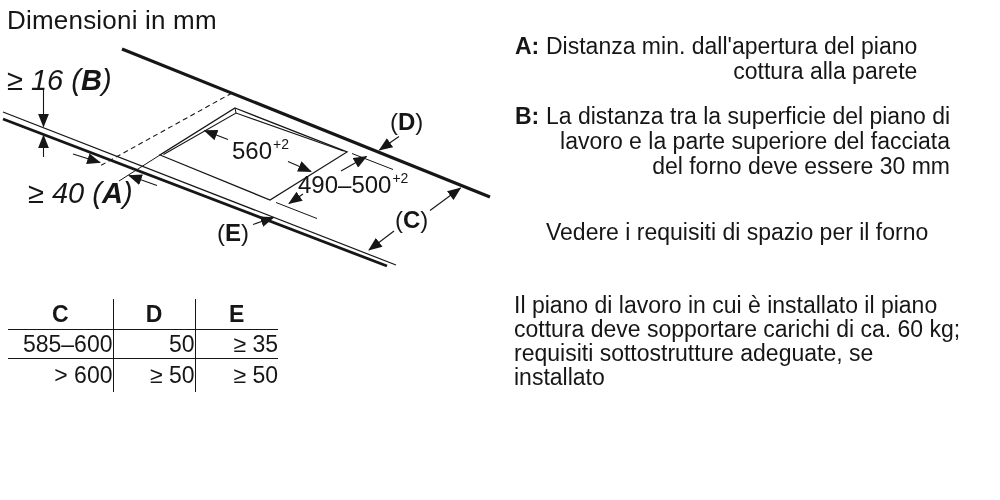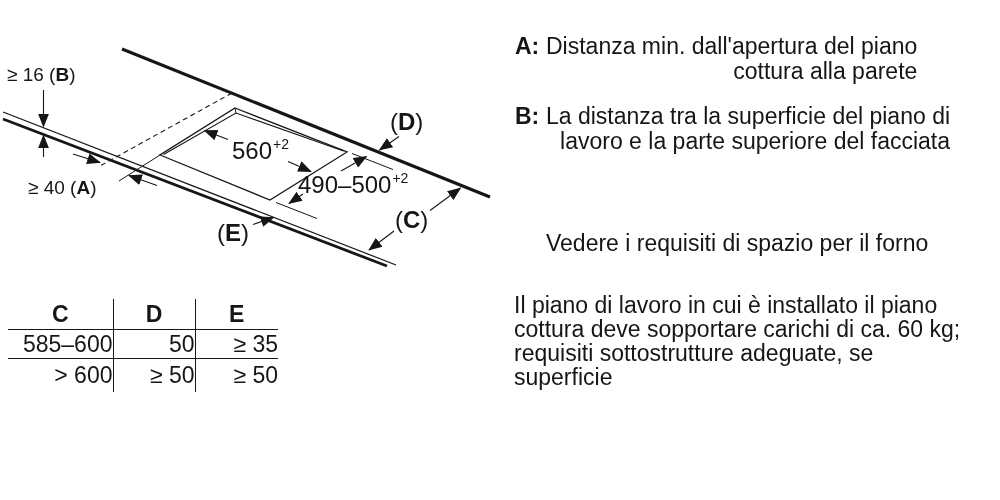--- a/index.html
+++ b/index.html
@@ -1,48 +1,49 @@
 <!DOCTYPE html>
 <html><head>
 <meta charset="utf-8">
 <style>
   html,body{margin:0;padding:0;}
   body{background:#ffffff;font-family:"Liberation Sans", sans-serif;color:#161616;}
   .screen{position:relative;width:1000px;height:500px;background:#fff;overflow:hidden;}
   .abs{position:absolute;}
   .title{font-size:26px;letter-spacing:0.2px;}
-  .dimlabel{font-size:19px;white-space:nowrap;}
+  .dimlabel{font-size:29px;white-space:nowrap;font-style:italic;}
   .biglabel{font-size:24px;white-space:nowrap;}
   .dimlabel b,.biglabel b{font-weight:bold;}
   sup.tol{font-size:14px;position:relative;top:-1px;margin-left:1px;}
   svg{display:block;}
 
   
   .note-item{display:flex;font-size:23px;line-height:25px;}
   .note-label{font-weight:bold;width:31px;flex:0 0 31px;}
   .note-lines div{white-space:nowrap;text-align:right;}
-  .note-plain{font-size:23px;line-height:25px;white-space:nowrap;margin-top:11px;}
+  .note-plain{font-size:23px;line-height:25px;white-space:nowrap;}
   .note-para div{font-size:23px;line-height:24px;white-space:nowrap;}
 
   
   table.dims{border-collapse:collapse;table-layout:fixed;}
   table.dims th,table.dims td{padding:0;margin:0;text-align:center;font-size:23px;font-weight:normal;}
   table.dims th{font-weight:bold;}
   table.dims col.c1{width:105px;} table.dims col.c2{width:82px;} table.dims col.c3{width:83px;}
   table.dims .vr{border-left:1.6px solid #161616;}
   table.dims tr.hr td, table.dims tr.hr th{border-top:1.6px solid #161616;text-align:right;}
   table.dims tr.head th{height:30px;}
   table.dims tr.r1 td{height:28px;}
   table.dims tr.r2 td{height:33px;}
 </style>
 </head>
 <body>
 
 <div class="screen">
 
+  <div class="abs title" style="left:7px;top:5px;">Dimensioni in mm</div>
 
   <svg class="abs" style="left:0;top:0;" width="500" height="280" viewBox="0 0 500 280">
     <defs>
       <marker id="arr" viewBox="0 0 10 8" refX="9.3" refY="4" markerWidth="14" markerHeight="11" markerUnits="userSpaceOnUse" orient="auto-start-reverse">
         <path d="M0,0 L10,4 L0,8 Z" fill="#161616"></path>
       </marker>
     </defs>
 
     <line x1="122" y1="49" x2="490" y2="197" stroke="#161616" stroke-width="3.2"></line>
 
@@ -135,25 +136,26 @@
       <div>Distanza min. dall'apertura del piano</div>
       <div>cottura alla parete</div>
     </div>
   </div>
 
   <div class="abs note-item" style="left:515px;top:104px;">
     <div class="note-label">B:</div>
     <div class="note-lines">
       <div>La distanza tra la superficie del piano di</div>
       <div>lavoro e la parte superiore del facciata</div>
+      <div>del forno deve essere 30 mm</div>
     </div>
   </div>
 
   <div class="abs note-plain" style="left:546px;top:220px;">Vedere i requisiti di spazio per il forno</div>
 
   <div class="abs note-para" style="left:514px;top:293px;">
     <div>Il piano di lavoro in cui è installato il piano</div>
     <div>cottura deve sopportare carichi di ca. 60 kg;</div>
     <div>requisiti sottostrutture adeguate, se</div>
-    <div>superficie</div>
+    <div>installato</div>
   </div>
 
 </div>
 
 </body></html>

